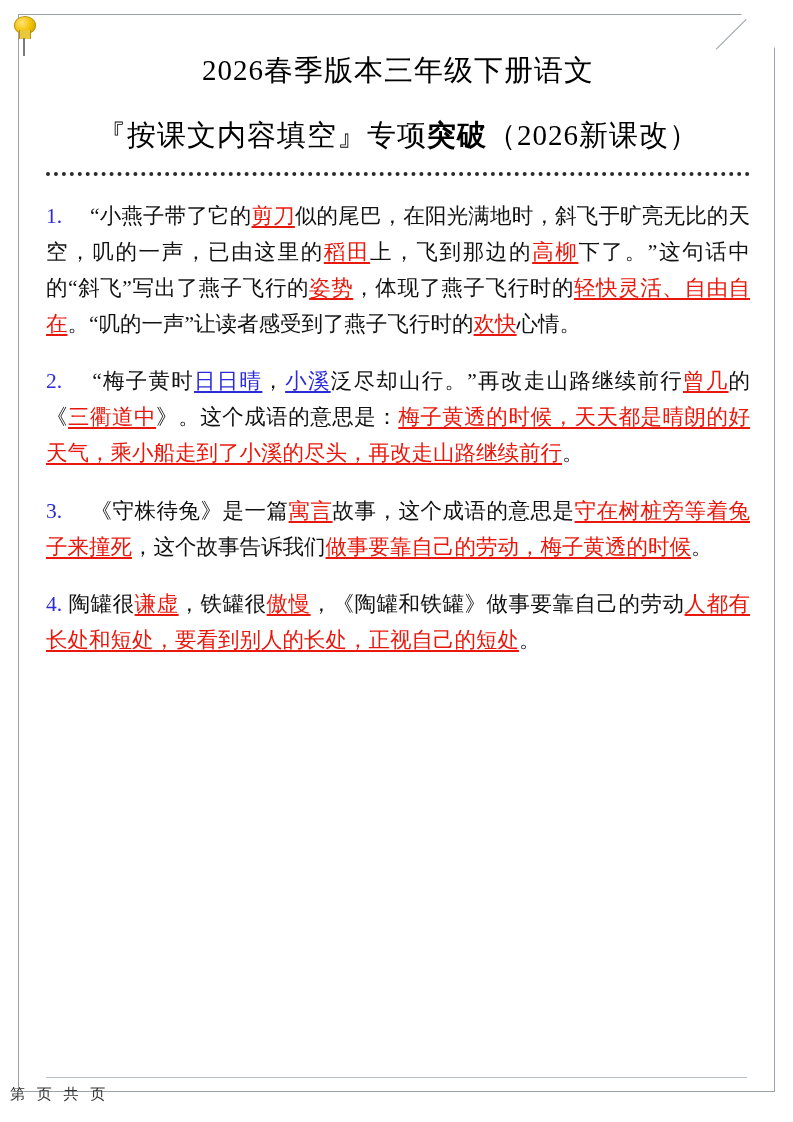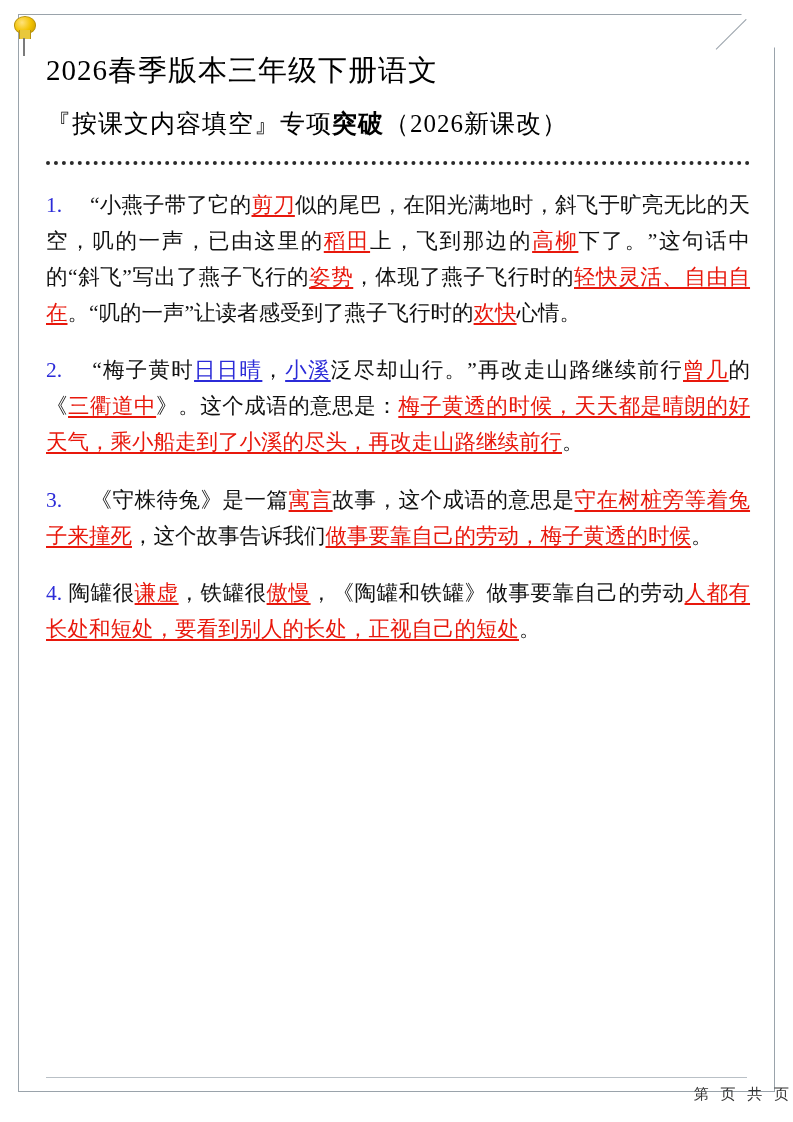--- a/index.html
+++ b/index.html
@@ -80,34 +80,35 @@
 
   
   .content {
     position: absolute;
     left: 46px;
     top: 48px;
     width: 704px;
   }
 
   .title-block {
+    text-align: center;
     color: #000;
   }
   .title-line1 {
     font-size: 29px;
     letter-spacing: 1px;
     line-height: 44px;
     white-space: nowrap;
   }
   .title-line2 {
-    font-size: 25px;
+    font-size: 29px;
     letter-spacing: 1px;
     line-height: 46px;
     white-space: nowrap;
-    margin-top: 9px;
+    margin-top: 20px;
   }
   .title-line2 .bold {
     font-weight: bold;
   }
 
   .dotted-sep {
     margin-top: 14px;
     border-top: 4px dotted #2a2a2a;
     height: 0;
     width: 100%;
@@ -144,24 +145,25 @@
     text-underline-offset: 3px;
     font-family: Liberation Serif, serif;
   }
 
   
   .footer {
     position: absolute;
     left: 0;
     right: 0;
     bottom: 18px;
-    text-align: right;
+    text-align: left;
     font-size: 15px;
     color: #333;
     letter-spacing: 4px;
+    padding-left: 10px;
   }
   .footer-rule {
     position: absolute;
     left: 46px;
     right: 46px;
     bottom: 44px;
     border-top: 1px solid #b9c0c6;
     height: 0;
   }
 </style>

